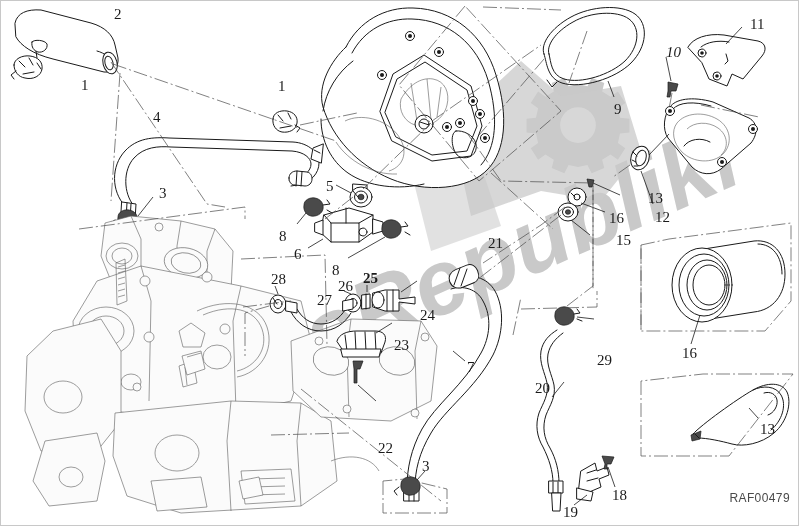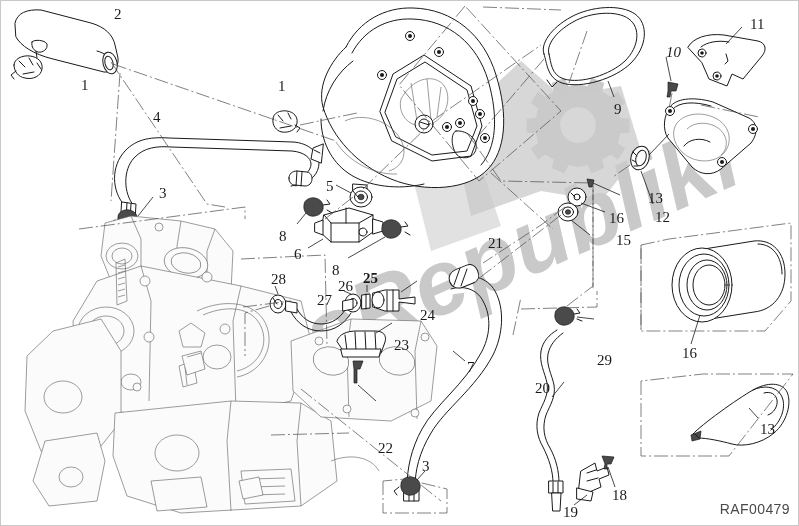--- a/index.html
+++ b/index.html
@@ -17,23 +17,23 @@
   .callout{
     position:absolute;
     font-family:"Liberation Serif", serif;
     font-size:15px;
     color:#1a1a1a;
     line-height:1;
     white-space:nowrap;
   }
   .partcode{
     position:absolute;
-    right:8px;bottom:8px;
+    right:8px;bottom:20px;
     font-family:"Liberation Sans", sans-serif;
-    font-size:14px;
+    font-size:12px;
     letter-spacing:.4px;
     color:#4a4a4a;
   }
   .wm-text{
     font-family:"Liberation Sans", sans-serif;
     font-weight:bold;
     font-style:italic;
     font-size:92px;
     fill:#c9c9c9;
   }

